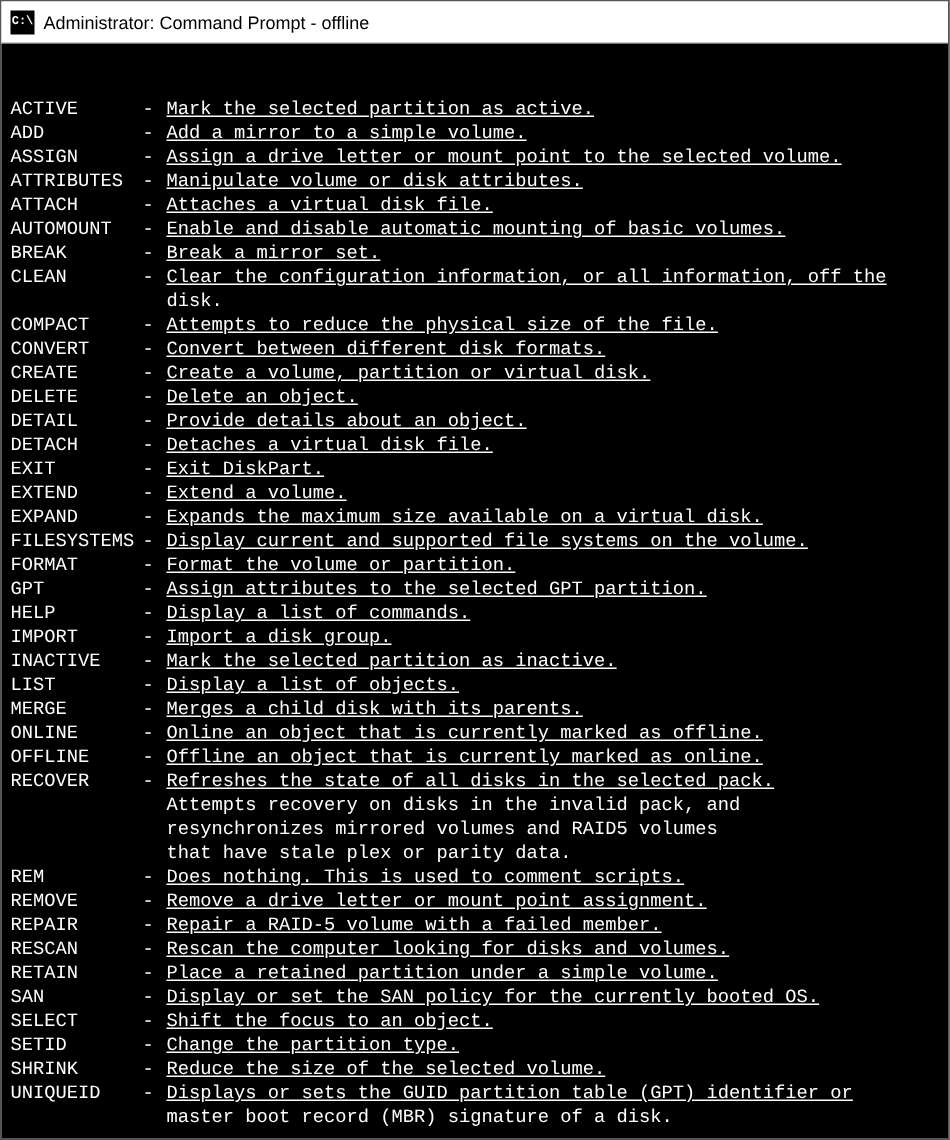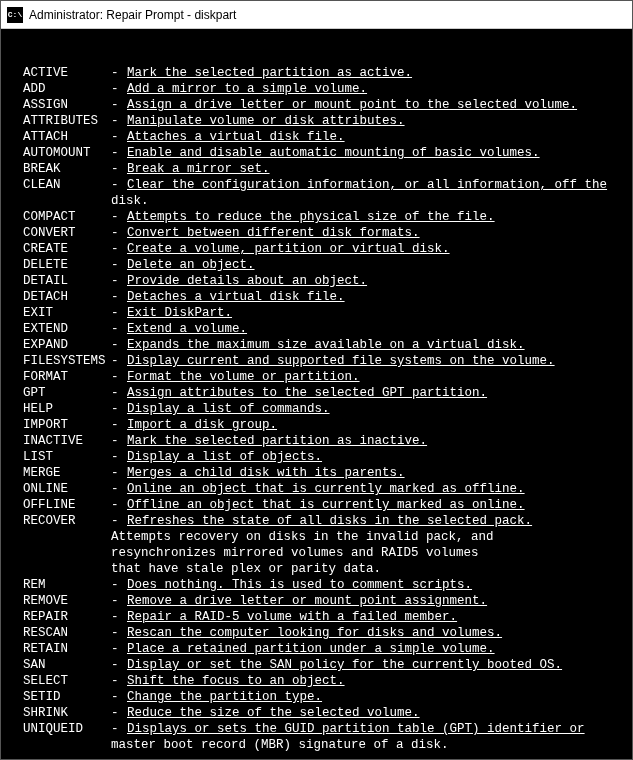--- a/index.html
+++ b/index.html
@@ -50,21 +50,20 @@
       color: #ffffff;
       flex: 1;
       padding: 4px 6px;
       font-size: 12.5px;
       line-height: 16px;
       overflow: hidden;
       white-space: pre;
     }
     .cmd-row {
       display: flex;
-      margin-left: 16px;
     }
     .cmd-name {
       width: 88px;
       flex-shrink: 0;
     }
     .cmd-sep {
       width: 16px;
       flex-shrink: 0;
     }
     .cmd-desc {
@@ -76,17 +75,17 @@
       padding-left: 104px;
       white-space: pre-wrap;
     }
   </style>
 </head>
 <body>
 
 <div class="window">
   <div class="titlebar">
     <span class="titlebar-icon">C:\</span>
-    <span class="titlebar-text">Administrator: Repair Prompt - diskpart</span>
+    <span class="titlebar-text">Administrator: Command Prompt - offline</span>
   </div>
   <div class="terminal" id="terminal">
   <div class="cmd-row"><span class="cmd-name">ACTIVE</span><span class="cmd-sep">- </span><span class="cmd-desc">Mark the selected partition as active.</span></div><div class="cmd-row"><span class="cmd-name">ADD</span><span class="cmd-sep">- </span><span class="cmd-desc">Add a mirror to a simple volume.</span></div><div class="cmd-row"><span class="cmd-name">ASSIGN</span><span class="cmd-sep">- </span><span class="cmd-desc">Assign a drive letter or mount point to the selected volume.</span></div><div class="cmd-row"><span class="cmd-name">ATTRIBUTES</span><span class="cmd-sep">- </span><span class="cmd-desc">Manipulate volume or disk attributes.</span></div><div class="cmd-row"><span class="cmd-name">ATTACH</span><span class="cmd-sep">- </span><span class="cmd-desc">Attaches a virtual disk file.</span></div><div class="cmd-row"><span class="cmd-name">AUTOMOUNT</span><span class="cmd-sep">- </span><span class="cmd-desc">Enable and disable automatic mounting of basic volumes.</span></div><div class="cmd-row"><span class="cmd-name">BREAK</span><span class="cmd-sep">- </span><span class="cmd-desc">Break a mirror set.</span></div><div class="cmd-row"><span class="cmd-name">CLEAN</span><span class="cmd-sep">- </span><span class="cmd-desc">Clear the configuration information, or all information, off the</span></div><div class="cmd-cont">disk.</div><div class="cmd-row"><span class="cmd-name">COMPACT</span><span class="cmd-sep">- </span><span class="cmd-desc">Attempts to reduce the physical size of the file.</span></div><div class="cmd-row"><span class="cmd-name">CONVERT</span><span class="cmd-sep">- </span><span class="cmd-desc">Convert between different disk formats.</span></div><div class="cmd-row"><span class="cmd-name">CREATE</span><span class="cmd-sep">- </span><span class="cmd-desc">Create a volume, partition or virtual disk.</span></div><div class="cmd-row"><span class="cmd-name">DELETE</span><span class="cmd-sep">- </span><span class="cmd-desc">Delete an object.</span></div><div class="cmd-row"><span class="cmd-name">DETAIL</span><span class="cmd-sep">- </span><span class="cmd-desc">Provide details about an object.</span></div><div class="cmd-row"><span class="cmd-name">DETACH</span><span class="cmd-sep">- </span><span class="cmd-desc">Detaches a virtual disk file.</span></div><div class="cmd-row"><span class="cmd-name">EXIT</span><span class="cmd-sep">- </span><span class="cmd-desc">Exit DiskPart.</span></div><div class="cmd-row"><span class="cmd-name">EXTEND</span><span class="cmd-sep">- </span><span class="cmd-desc">Extend a volume.</span></div><div class="cmd-row"><span class="cmd-name">EXPAND</span><span class="cmd-sep">- </span><span class="cmd-desc">Expands the maximum size available on a virtual disk.</span></div><div class="cmd-row"><span class="cmd-name">FILESYSTEMS</span><span class="cmd-sep">- </span><span class="cmd-desc">Display current and supported file systems on the volume.</span></div><div class="cmd-row"><span class="cmd-name">FORMAT</span><span class="cmd-sep">- </span><span class="cmd-desc">Format the volume or partition.</span></div><div class="cmd-row"><span class="cmd-name">GPT</span><span class="cmd-sep">- </span><span class="cmd-desc">Assign attributes to the selected GPT partition.</span></div><div class="cmd-row"><span class="cmd-name">HELP</span><span class="cmd-sep">- </span><span class="cmd-desc">Display a list of commands.</span></div><div class="cmd-row"><span class="cmd-name">IMPORT</span><span class="cmd-sep">- </span><span class="cmd-desc">Import a disk group.</span></div><div class="cmd-row"><span class="cmd-name">INACTIVE</span><span class="cmd-sep">- </span><span class="cmd-desc">Mark the selected partition as inactive.</span></div><div class="cmd-row"><span class="cmd-name">LIST</span><span class="cmd-sep">- </span><span class="cmd-desc">Display a list of objects.</span></div><div class="cmd-row"><span class="cmd-name">MERGE</span><span class="cmd-sep">- </span><span class="cmd-desc">Merges a child disk with its parents.</span></div><div class="cmd-row"><span class="cmd-name">ONLINE</span><span class="cmd-sep">- </span><span class="cmd-desc">Online an object that is currently marked as offline.</span></div><div class="cmd-row"><span class="cmd-name">OFFLINE</span><span class="cmd-sep">- </span><span class="cmd-desc">Offline an object that is currently marked as online.</span></div><div class="cmd-row"><span class="cmd-name">RECOVER</span><span class="cmd-sep">- </span><span class="cmd-desc">Refreshes the state of all disks in the selected pack.</span></div><div class="cmd-cont">Attempts recovery on disks in the invalid pack, and</div><div class="cmd-cont">resynchronizes mirrored volumes and RAID5 volumes</div><div class="cmd-cont">that have stale plex or parity data.</div><div class="cmd-row"><span class="cmd-name">REM</span><span class="cmd-sep">- </span><span class="cmd-desc">Does nothing. This is used to comment scripts.</span></div><div class="cmd-row"><span class="cmd-name">REMOVE</span><span class="cmd-sep">- </span><span class="cmd-desc">Remove a drive letter or mount point assignment.</span></div><div class="cmd-row"><span class="cmd-name">REPAIR</span><span class="cmd-sep">- </span><span class="cmd-desc">Repair a RAID-5 volume with a failed member.</span></div><div class="cmd-row"><span class="cmd-name">RESCAN</span><span class="cmd-sep">- </span><span class="cmd-desc">Rescan the computer looking for disks and volumes.</span></div><div class="cmd-row"><span class="cmd-name">RETAIN</span><span class="cmd-sep">- </span><span class="cmd-desc">Place a retained partition under a simple volume.</span></div><div class="cmd-row"><span class="cmd-name">SAN</span><span class="cmd-sep">- </span><span class="cmd-desc">Display or set the SAN policy for the currently booted OS.</span></div><div class="cmd-row"><span class="cmd-name">SELECT</span><span class="cmd-sep">- </span><span class="cmd-desc">Shift the focus to an object.</span></div><div class="cmd-row"><span class="cmd-name">SETID</span><span class="cmd-sep">- </span><span class="cmd-desc">Change the partition type.</span></div><div class="cmd-row"><span class="cmd-name">SHRINK</span><span class="cmd-sep">- </span><span class="cmd-desc">Reduce the size of the selected volume.</span></div><div class="cmd-row"><span class="cmd-name">UNIQUEID</span><span class="cmd-sep">- </span><span class="cmd-desc">Displays or sets the GUID partition table (GPT) identifier or</span></div><div class="cmd-cont">master boot record (MBR) signature of a disk.</div></div>
 </div>
 
 </body></html>

